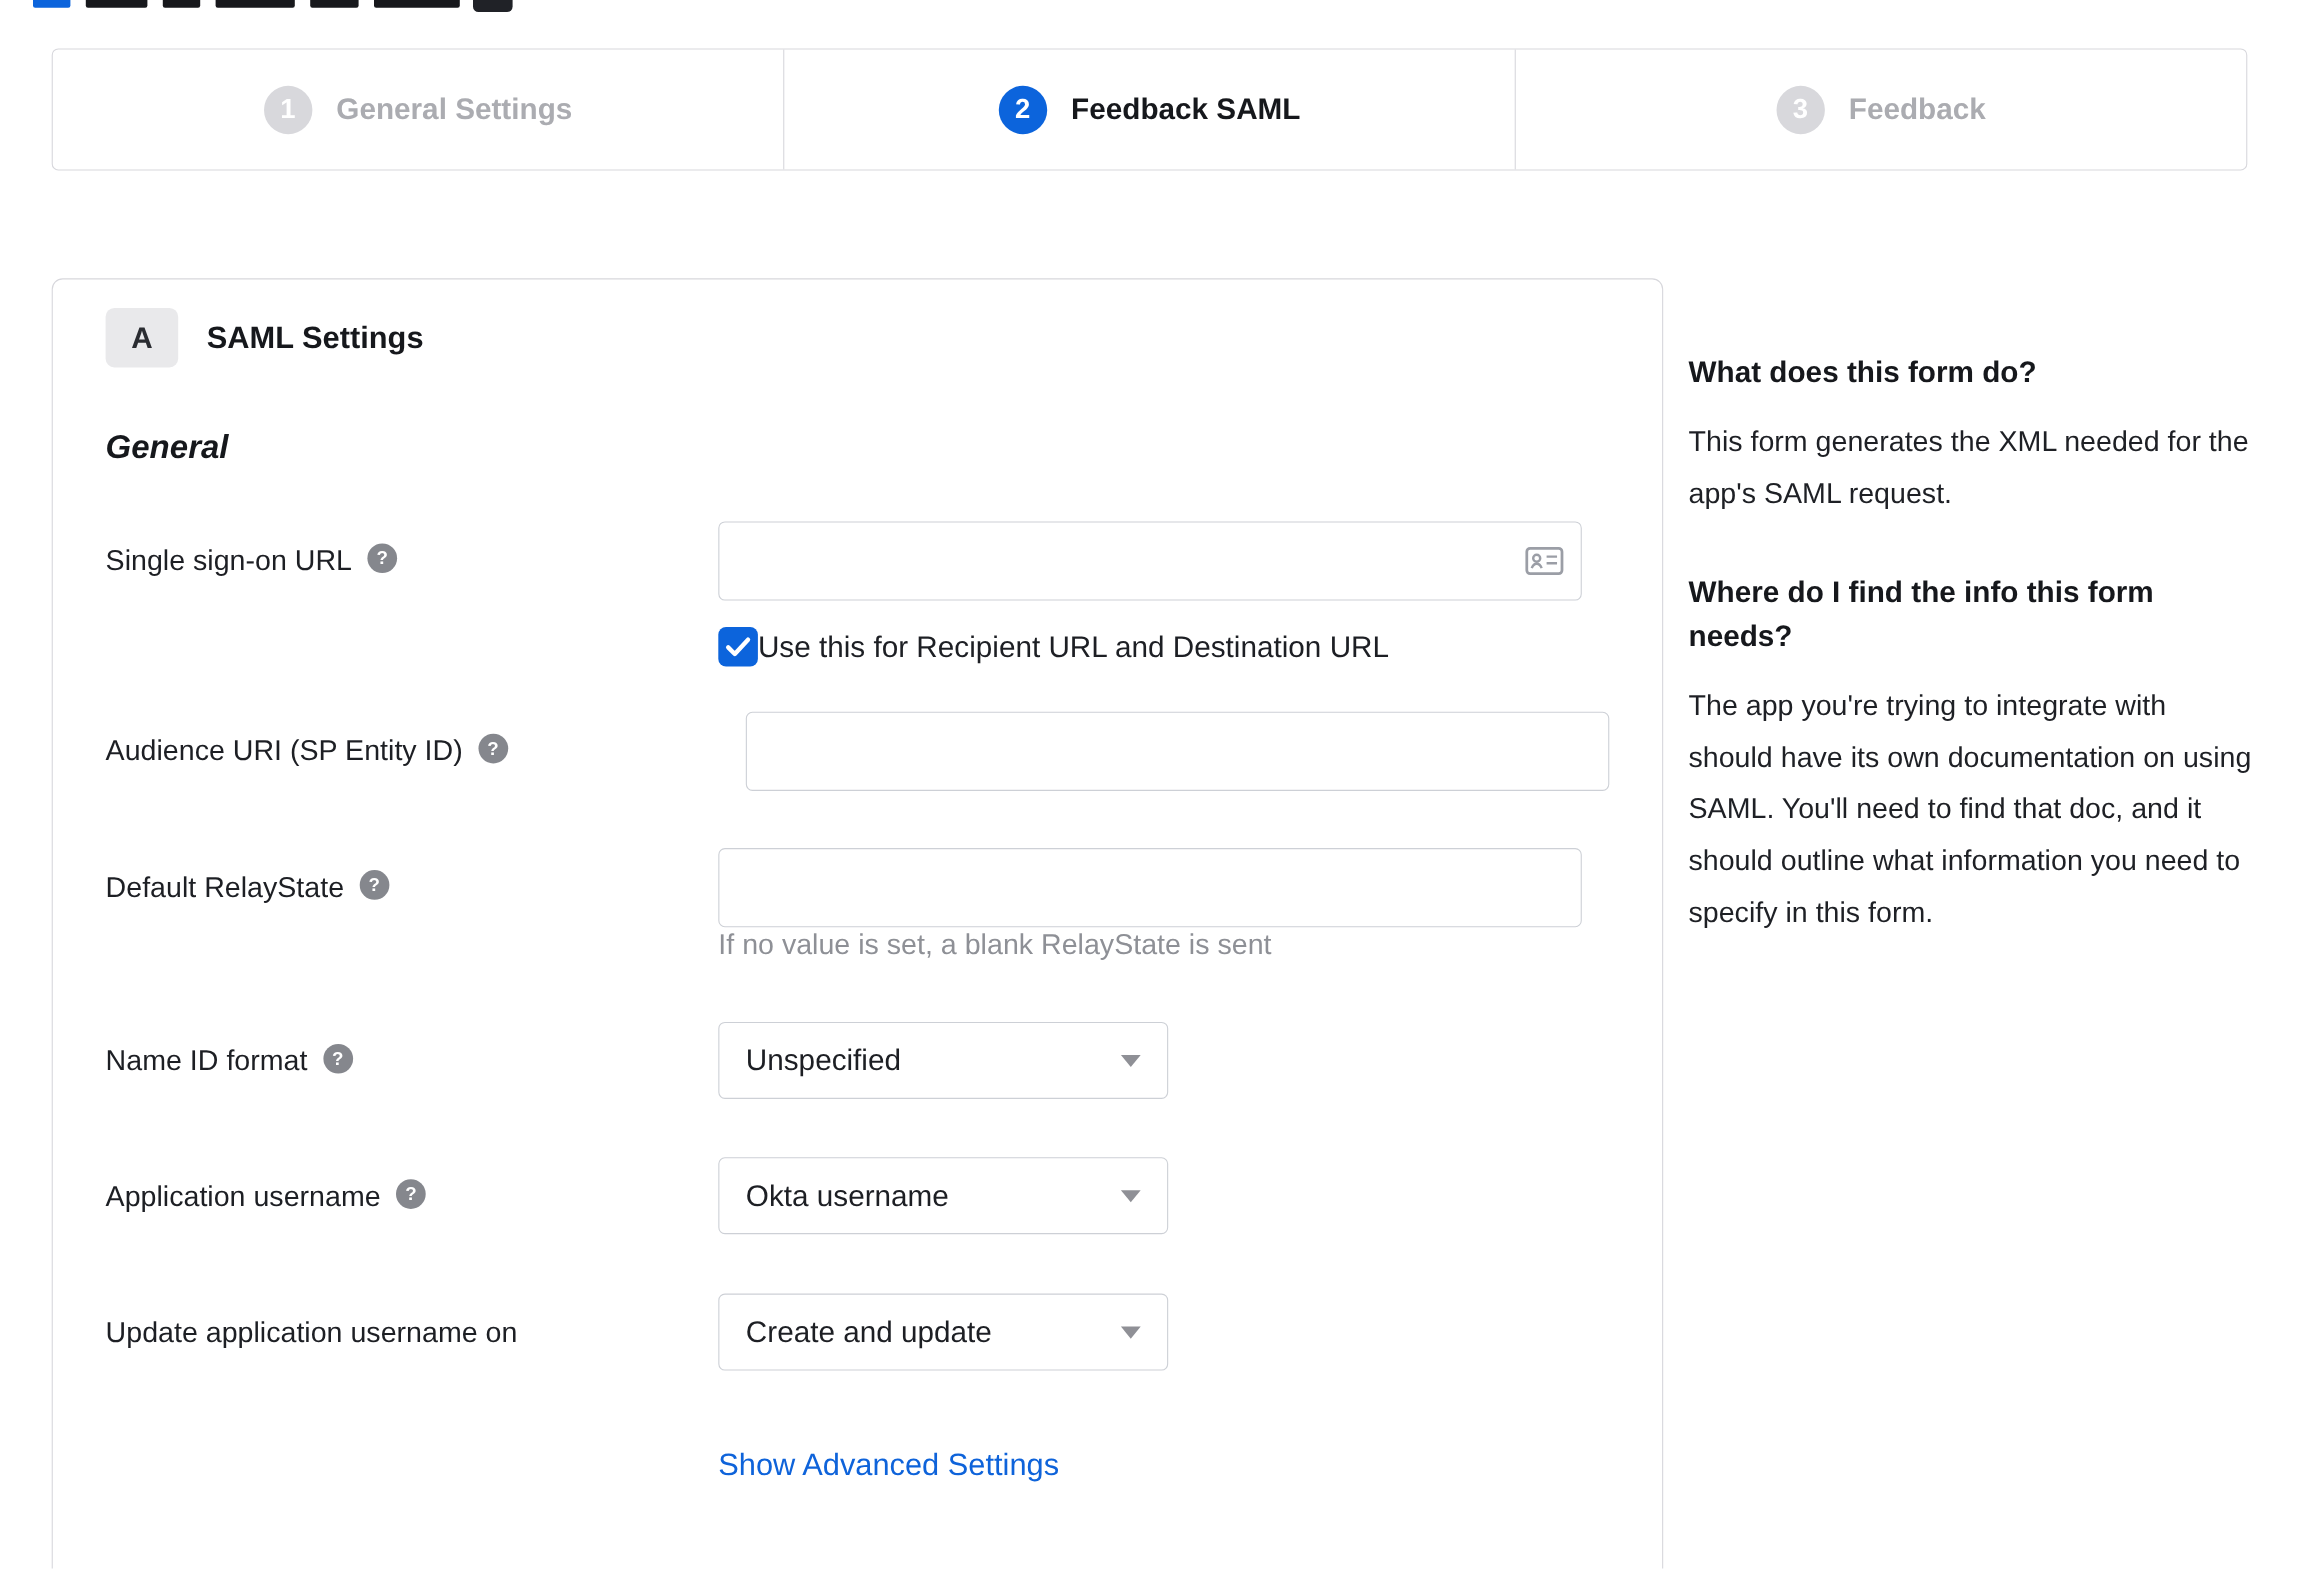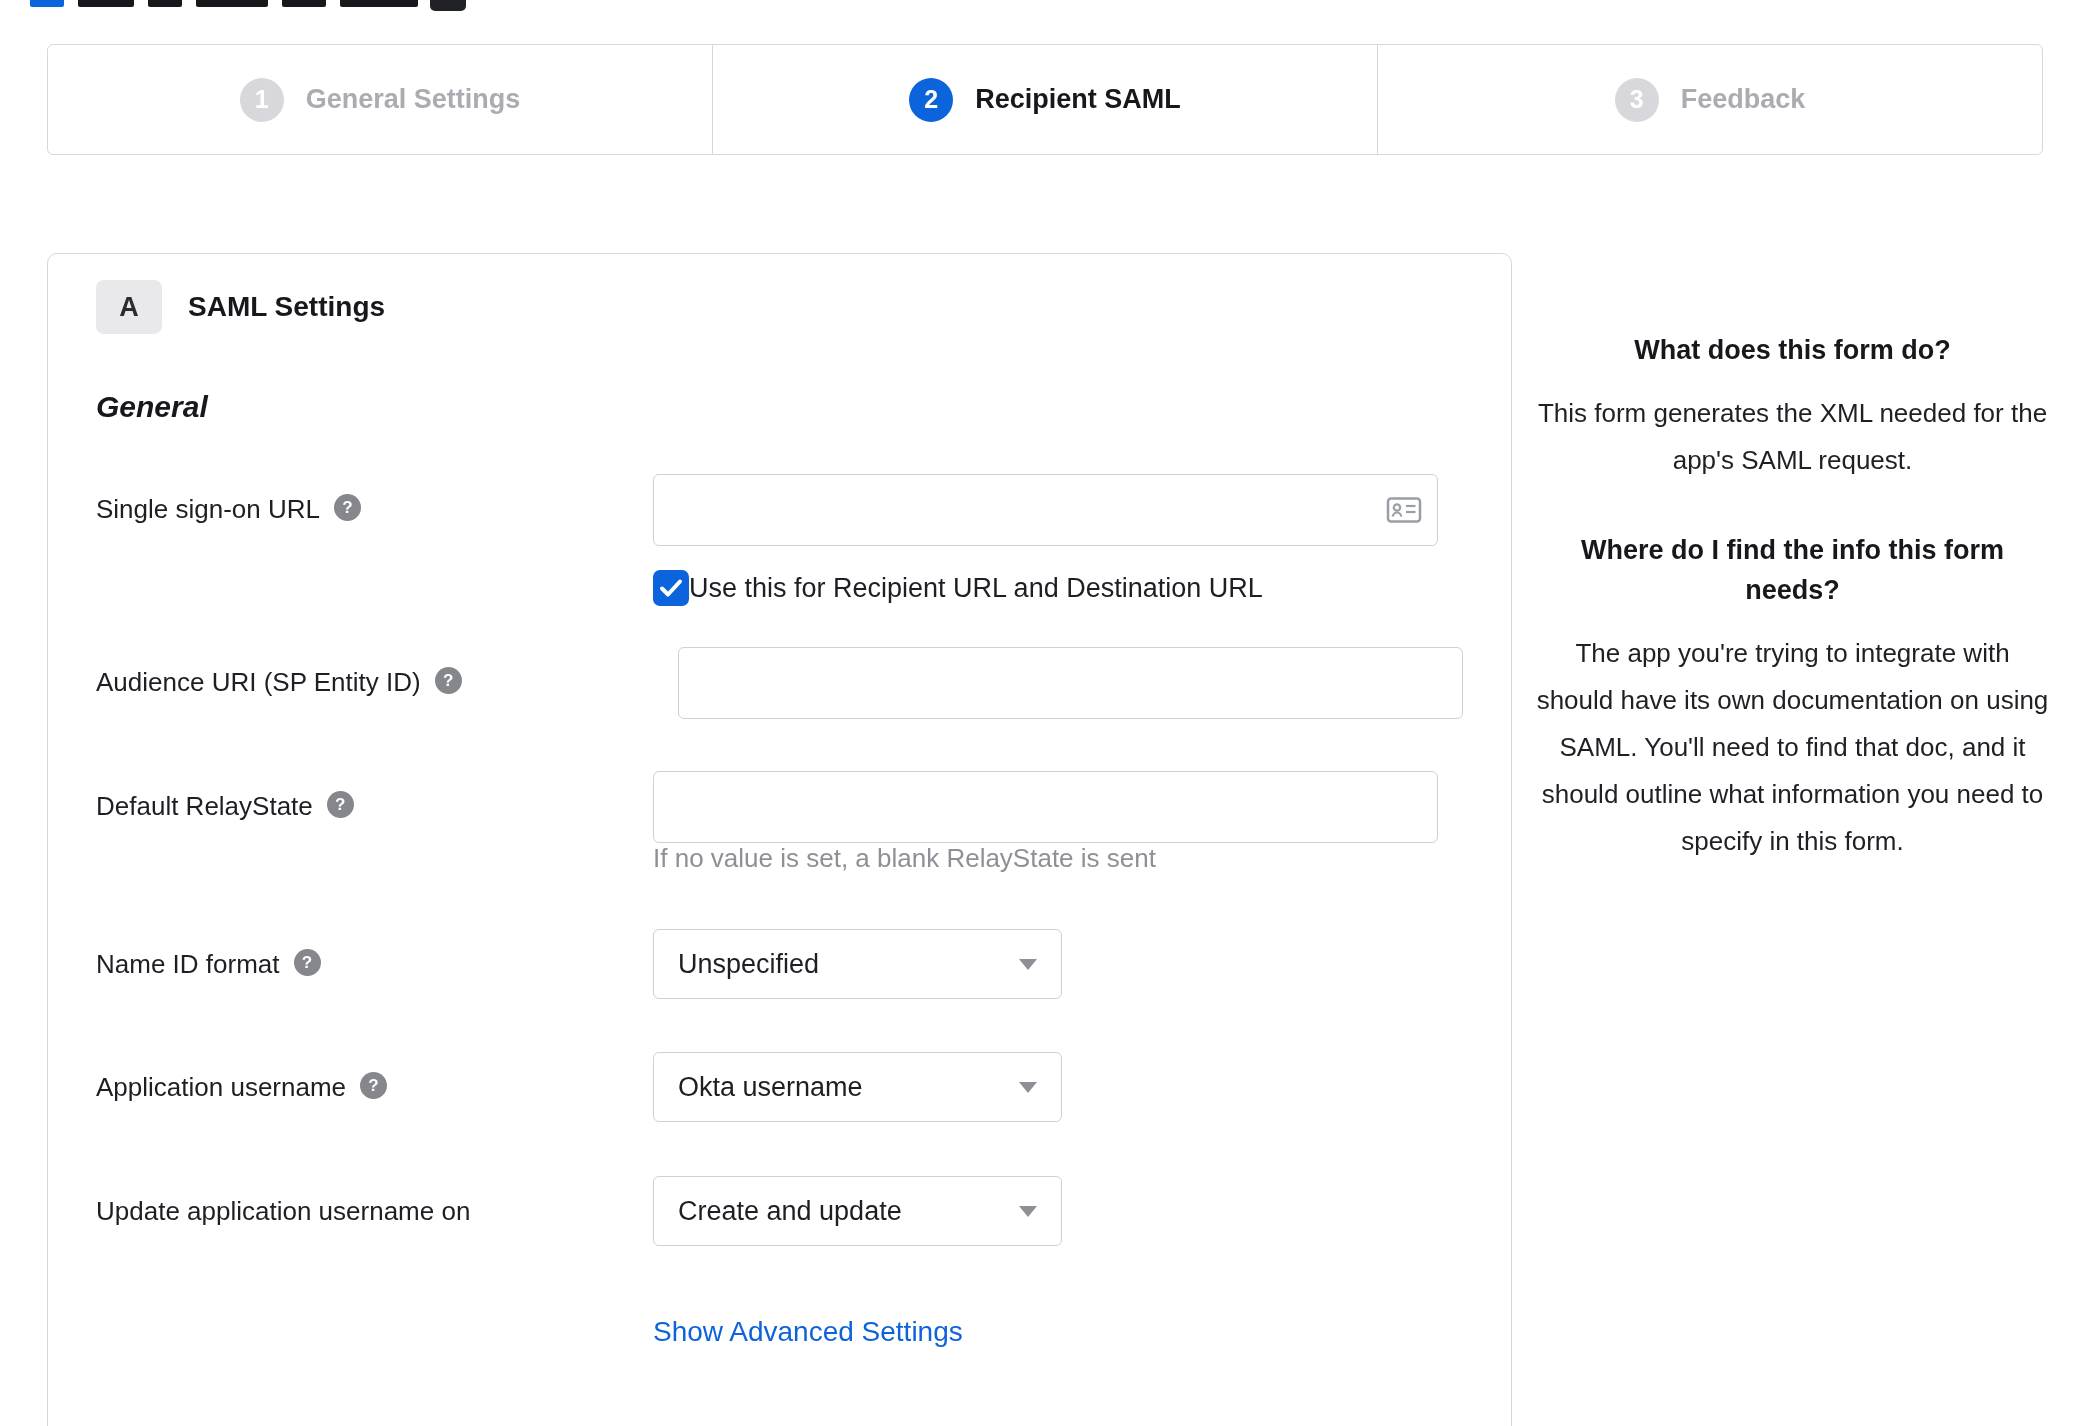--- a/index.html
+++ b/index.html
@@ -100,21 +100,21 @@
   .row-audience{margin-top:41px;gap:28px;}
   .row-relay{margin-top:52px;}
   .row-nameid{margin-top:55px;}
   .row-appuser{margin-top:53px;}
   .row-update{margin-top:54px;}
 
   .advanced-row{margin-top:70px;margin-left:557px;width:785px;}
   .advanced-link{font-size:28px;color:#0e63da;text-decoration:none;cursor:pointer;}
 
   
-  .sidebar{position:absolute;left:1535px;top:330px;width:515px;text-align:center;}
+  .sidebar{position:absolute;left:1535px;top:318px;width:515px;}
   .sq{font-size:27px;font-weight:bold;color:#16181c;line-height:40px;}
   .sa{font-size:26px;line-height:47px;color:#1e2025;margin-top:20px;}
   .sq2{margin-top:46px;}
 </style>
 </head>
 <body>
 
 <div>
   <div class="frag blue"></div>
   <div class="frag t1"></div>
@@ -125,21 +125,21 @@
   <div class="frag logo"></div>
 </div>
 
 <div class="stepper">
   <div class="step">
     <span class="step-circle inactive">1</span>
     <span class="step-label inactive">General Settings</span>
   </div>
   <div class="step">
     <span class="step-circle active">2</span>
-    <span class="step-label active">Recipient SAML</span>
+    <span class="step-label active">Feedback SAML</span>
   </div>
   <div class="step">
     <span class="step-circle inactive">3</span>
     <span class="step-label inactive">Feedback</span>
   </div>
 </div>
 
 <div class="card">
 
   <div class="card-head">

